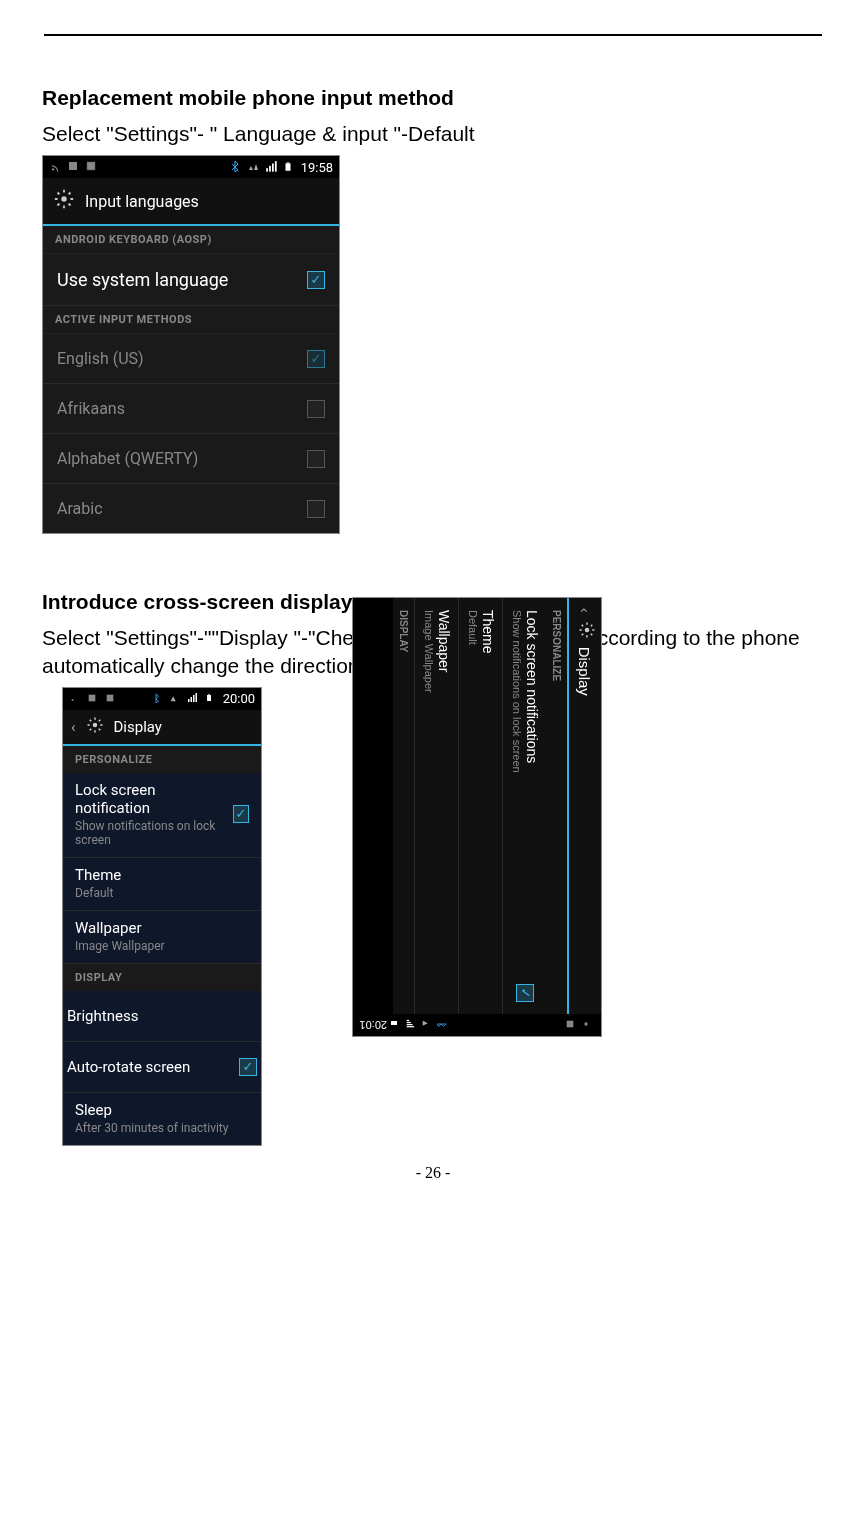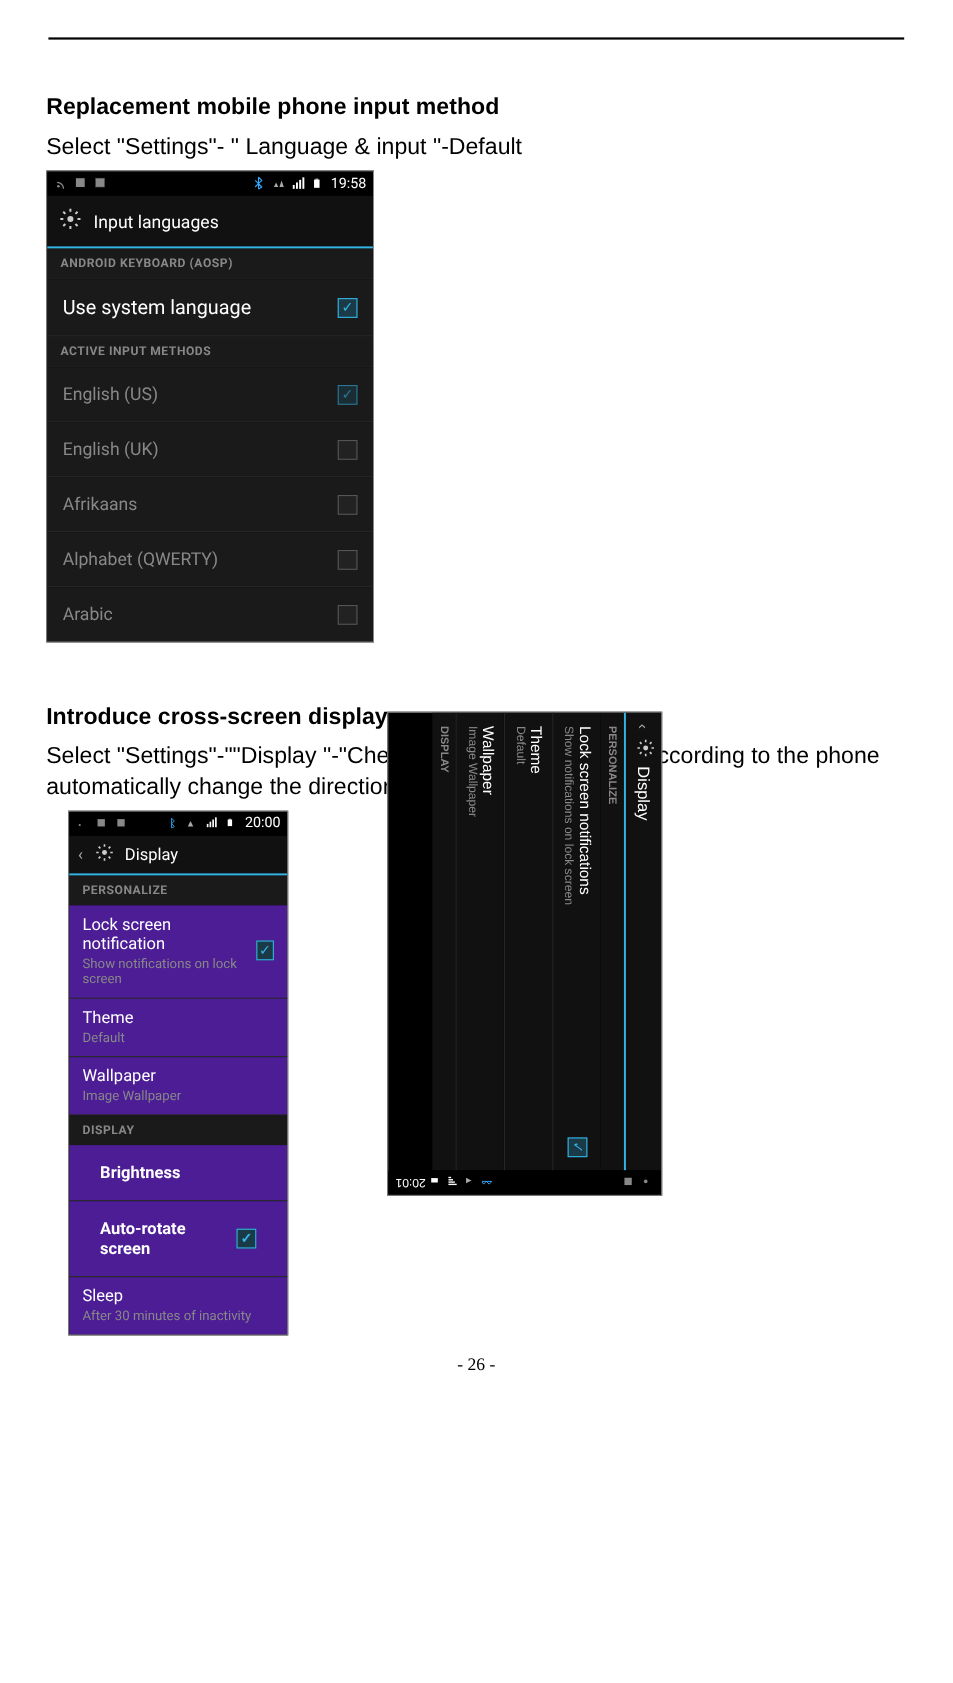--- a/index.html
+++ b/index.html
@@ -25,25 +25,25 @@
   .section-header { background: #1a1a1a; color: #888; font-size: 11px; font-weight: bold; letter-spacing: 0.5px; padding: 7px 12px; border-bottom: 1px solid #222; }
   .section-header.noline { border-bottom: none; }
   .item { display: flex; align-items: center; justify-content: space-between; padding: 15px 14px; border-bottom: 1px solid #2a2a2a; background: #1a1a1a; }
   .item .label { color: #888; font-size: 16px; }
   .item.enabled .label { color: #fff; font-size: 18px; }
   .checkbox { width: 18px; height: 18px; border: 1px solid #555; display: inline-flex; align-items: center; justify-content: center; background: #222; }
   .checkbox.checked { background: #1b3a47; border-color: #33b5e5; color: #33b5e5; }
   .checkbox.checked::after { content: "✓"; font-size: 13px; color: #33b5e5; }
   .checkbox.disabled { opacity: .6; }
   .phone2-row { display: flex; gap: 90px; }
-  .display-item { padding: 8px 12px 10px 12px; border-bottom: 1px solid #2a2a2a; background: #4c1d95; display: flex; align-items: center; justify-content: space-between; }
+  .display-item { padding: 8px 12px 10px 12px; border-bottom: 1px solid #2a2a2a; background: #0f172a; display: flex; align-items: center; justify-content: space-between; }
   .display-item .title1 { color: #fff; font-size: 15px; line-height: 1.2; }
   .display-item .sub1 { color: #888; font-size: 12px; }
   .display-row { display: flex; flex-direction: column; gap: 2px; }
-  .display-item.tall { padding: 16px 28px; font-weight: bold; }
+  .display-item.tall { padding: 16px 4px; }
   .phone-land { width: 440px; height: 250px; background: #000; display: flex; border: 1px solid #888; align-self: flex-end; }
   .land-body { flex: 1; display: flex; flex-direction: column; }
   .land-status { width: 22px; background: #000; display: flex; flex-direction: column; align-items: center; justify-content: space-between; padding: 6px 0; }
   .land-status .icon-sb { width: 12px; height: 12px; }
   .land-status .time { font-size: 11px; color: #fff; writing-mode: vertical-rl; }
   .land-appbar { height: 34px; display: flex; align-items: center; gap: 8px; padding: 0 10px; border-bottom: 2px solid #33b5e5; background: #111; }
   .land-appbar .title { font-size: 15px; color: #fff; }
   .land-appbar .gear { color: #ccc; }
   .land-appbar .back-chev { color: #aaa; font-size: 14px; }
   .land-sect { color: #888; font-size: 10px; font-weight: bold; padding: 5px 12px; background: #111; }
@@ -115,24 +115,20 @@
       <div class="item enabled">
         <span class="label">Use system language</span>
         <span class="checkbox checked"></span>
       </div>
       <div class="section-header">ACTIVE INPUT METHODS</div>
       <div class="item">
         <span class="label">English (US)</span>
         <span class="checkbox checked disabled"></span>
       </div>
       <div class="item">
-        <span class="label">English (UK)</span>
-        <span class="checkbox"></span>
-      </div>
-      <div class="item">
         <span class="label">Afrikaans</span>
         <span class="checkbox"></span>
       </div>
       <div class="item">
         <span class="label">Alphabet (QWERTY)</span>
         <span class="checkbox"></span>
       </div>
       <div class="item" style="border-bottom:none">
         <span class="label">Arabic</span>
         <span class="checkbox"></span>

